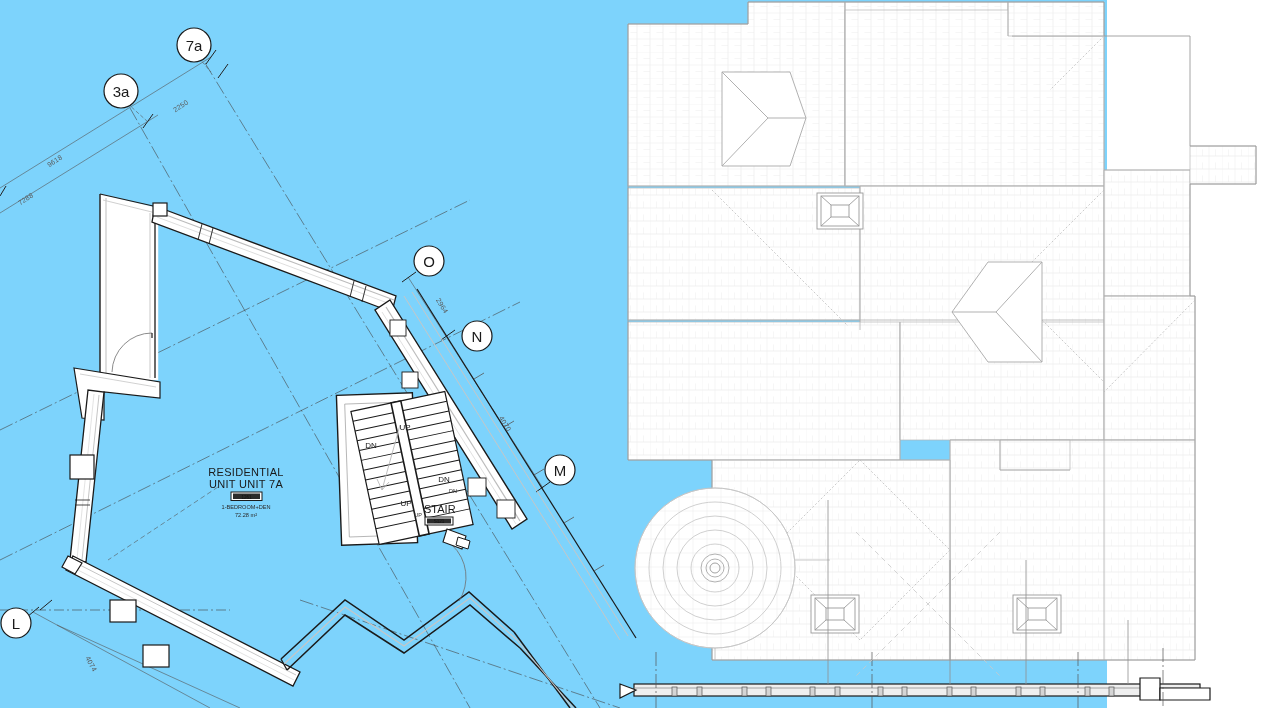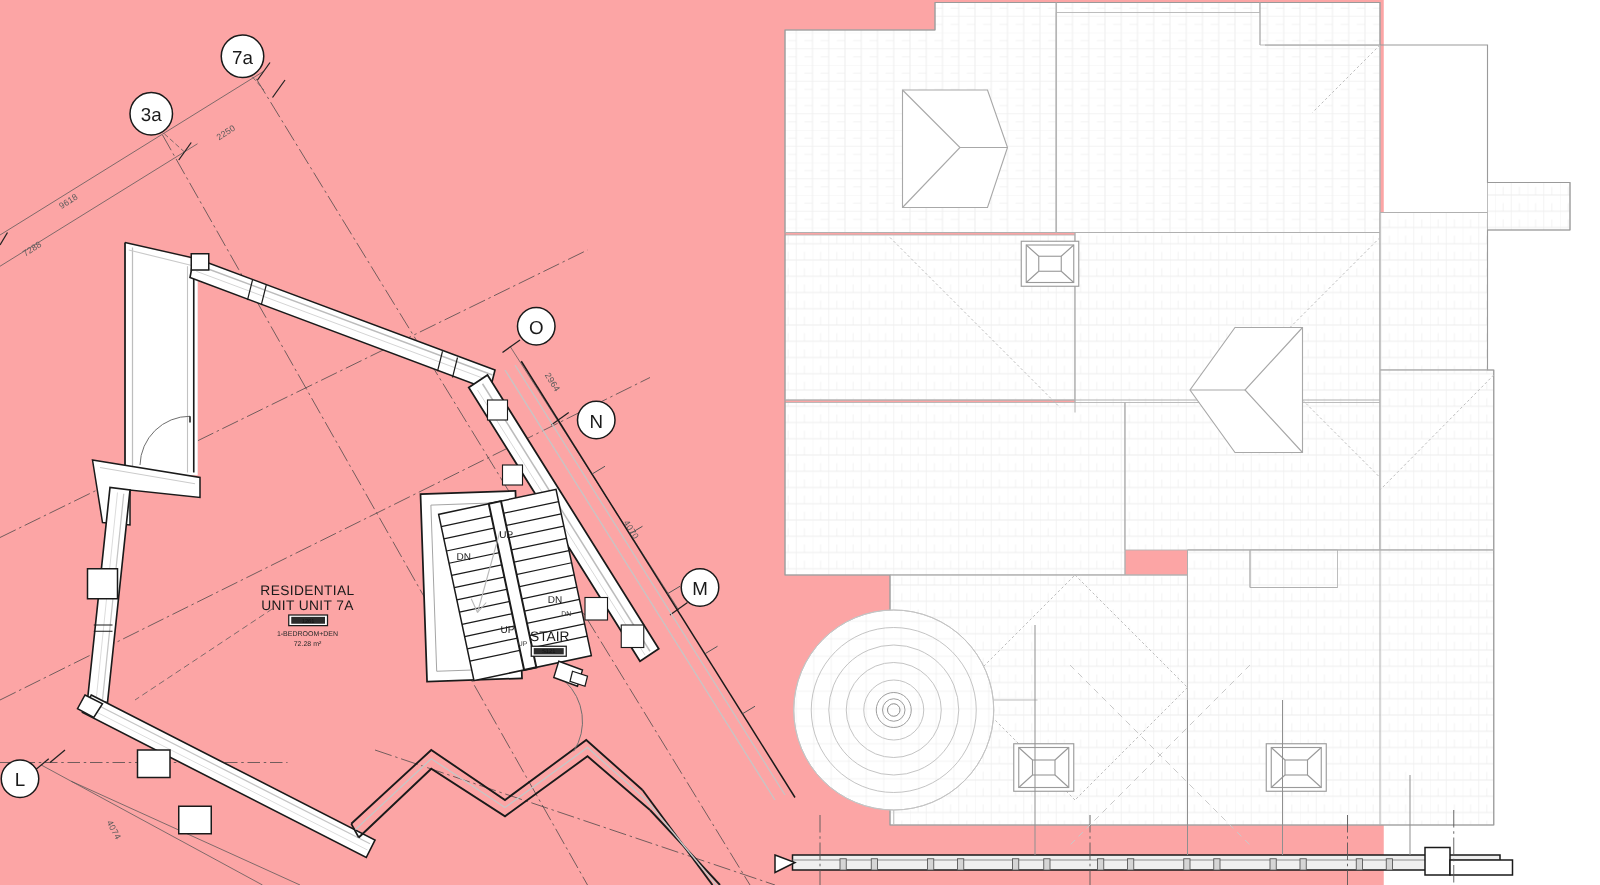--- a/index.html
+++ b/index.html
@@ -11,21 +11,21 @@
   body {
     width: 1280px;
     height: 708px;
     overflow: hidden;
     font-family: "Liberation Sans", sans-serif;
   }
   #sheet {
     position: relative;
     width: 1107px;
     height: 708px;
-    background: #fca5a5;
+    background: #7dd3fc;
   }
   svg.drawing {
     position: absolute;
     top: 0;
     left: 0;
     width: 1280px;
     height: 708px;
     display: block;
   }
   .txt-bubble {

